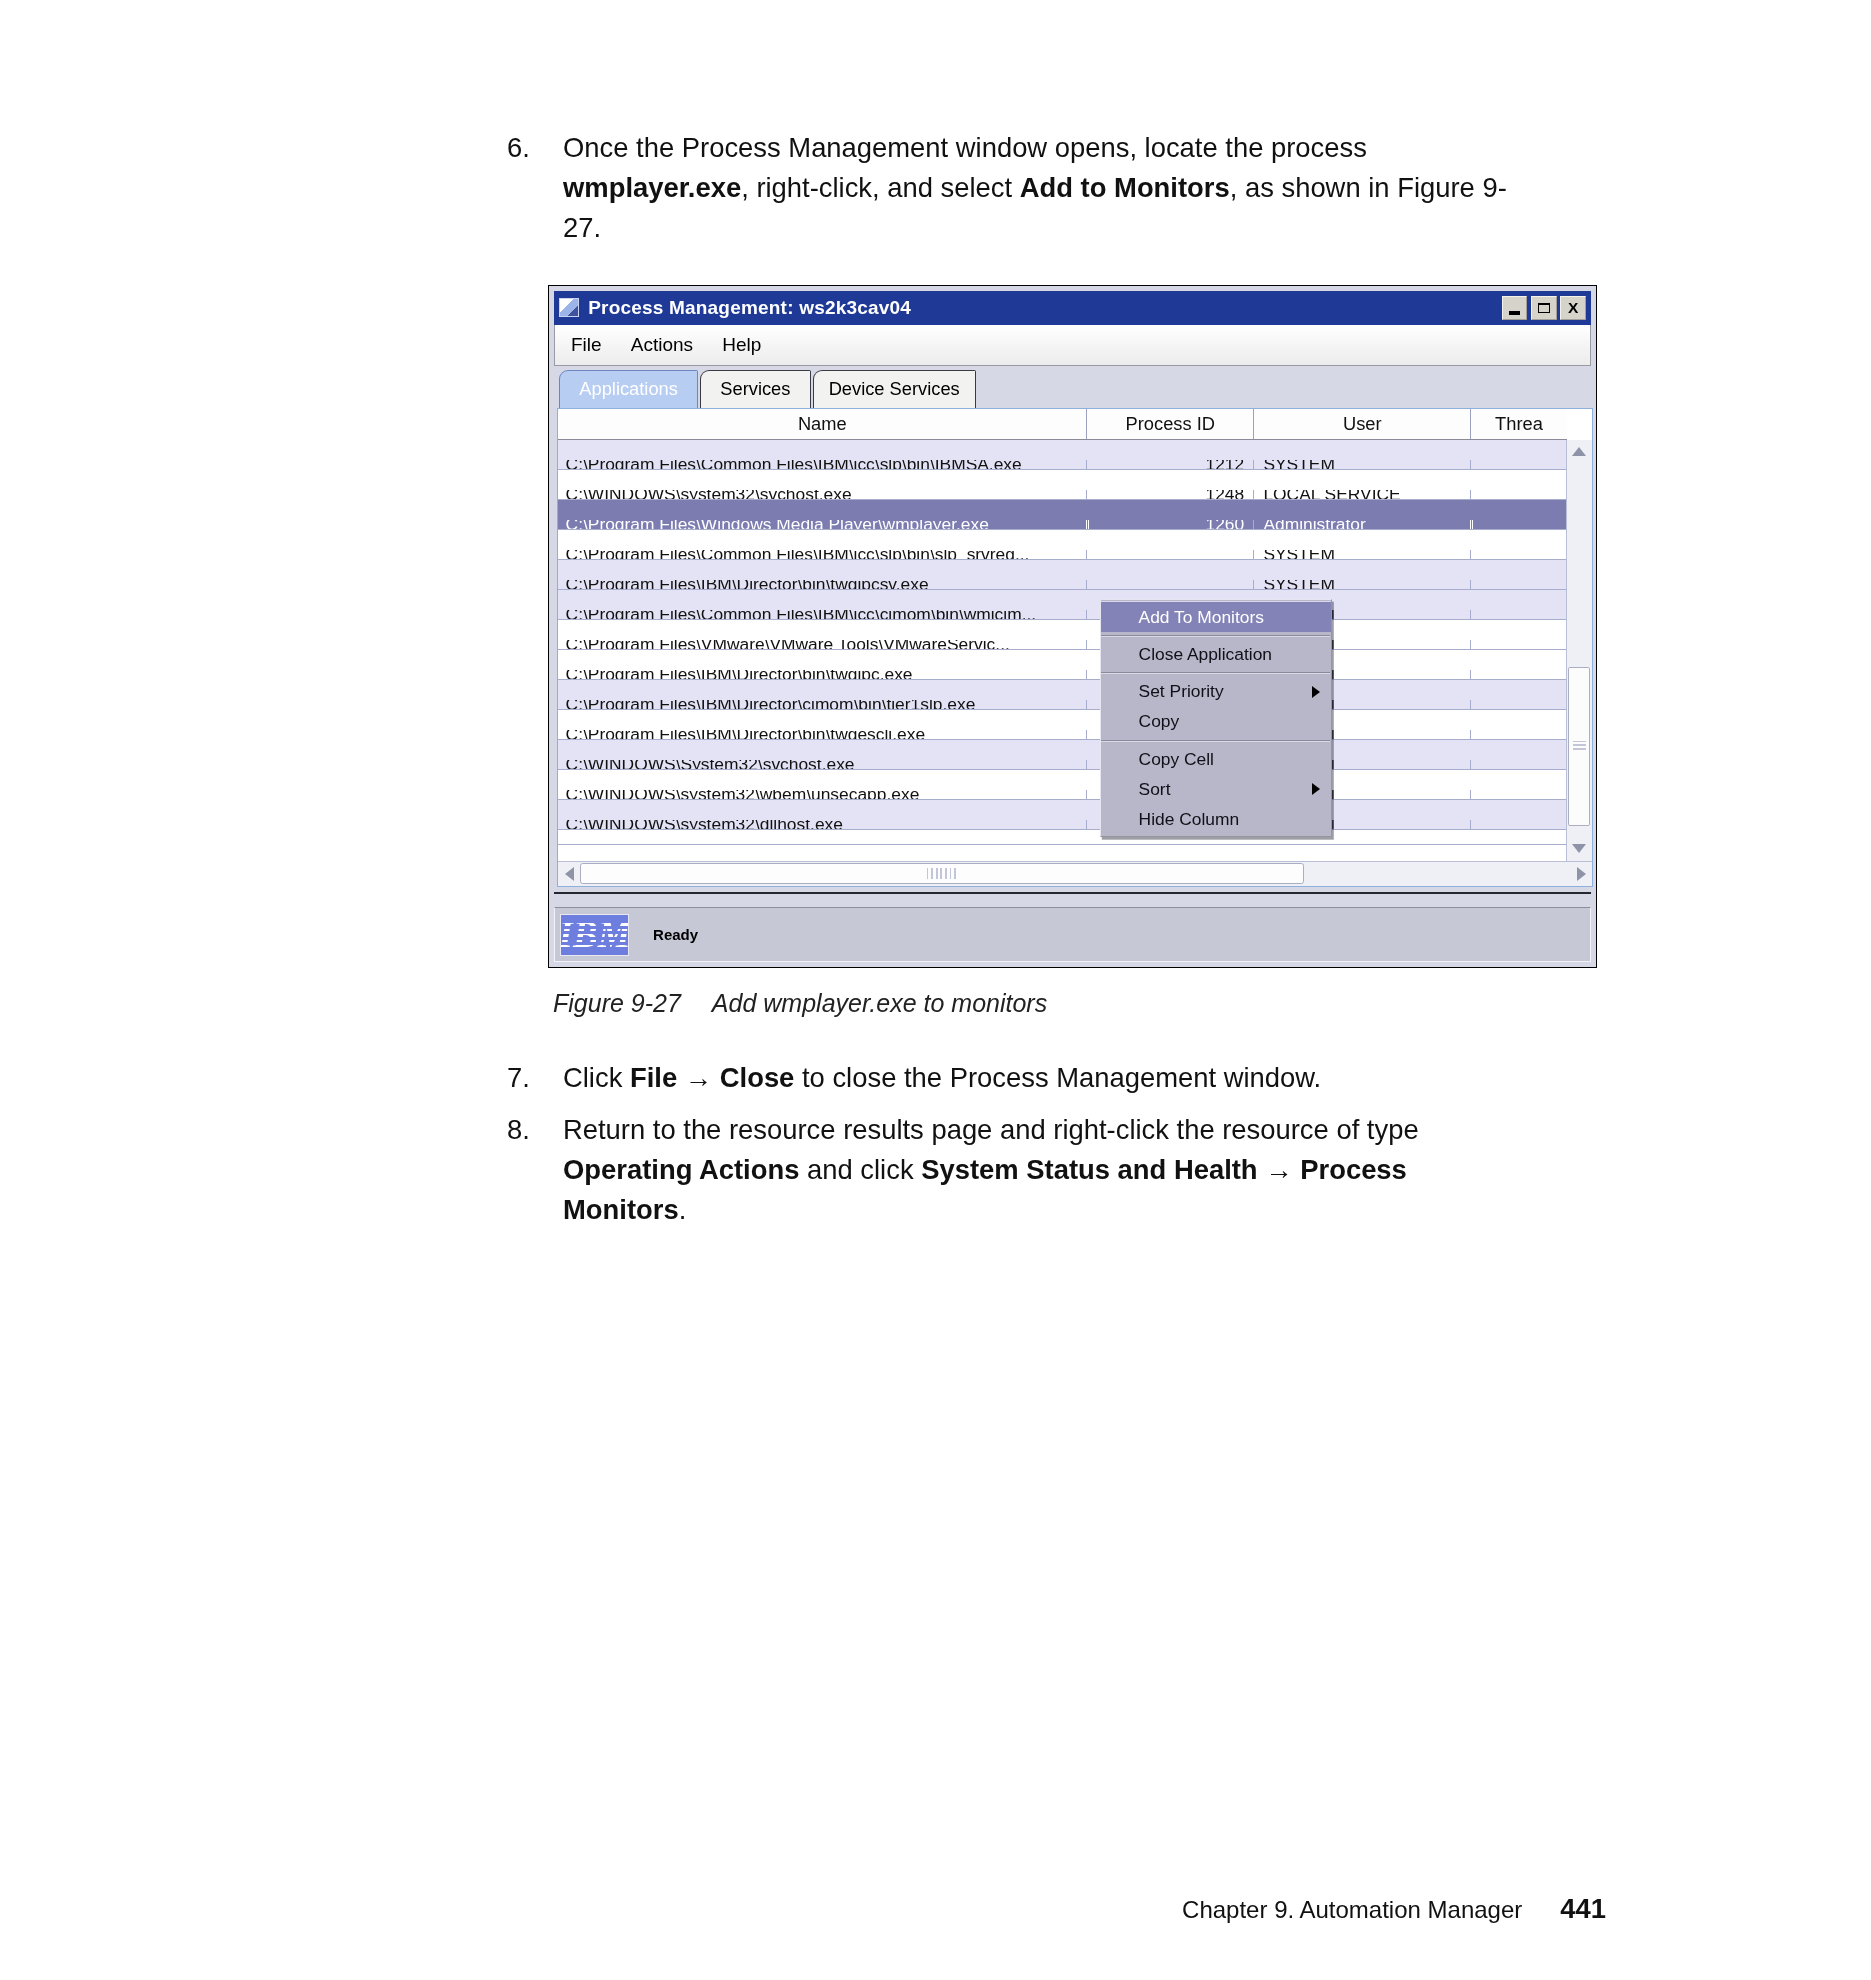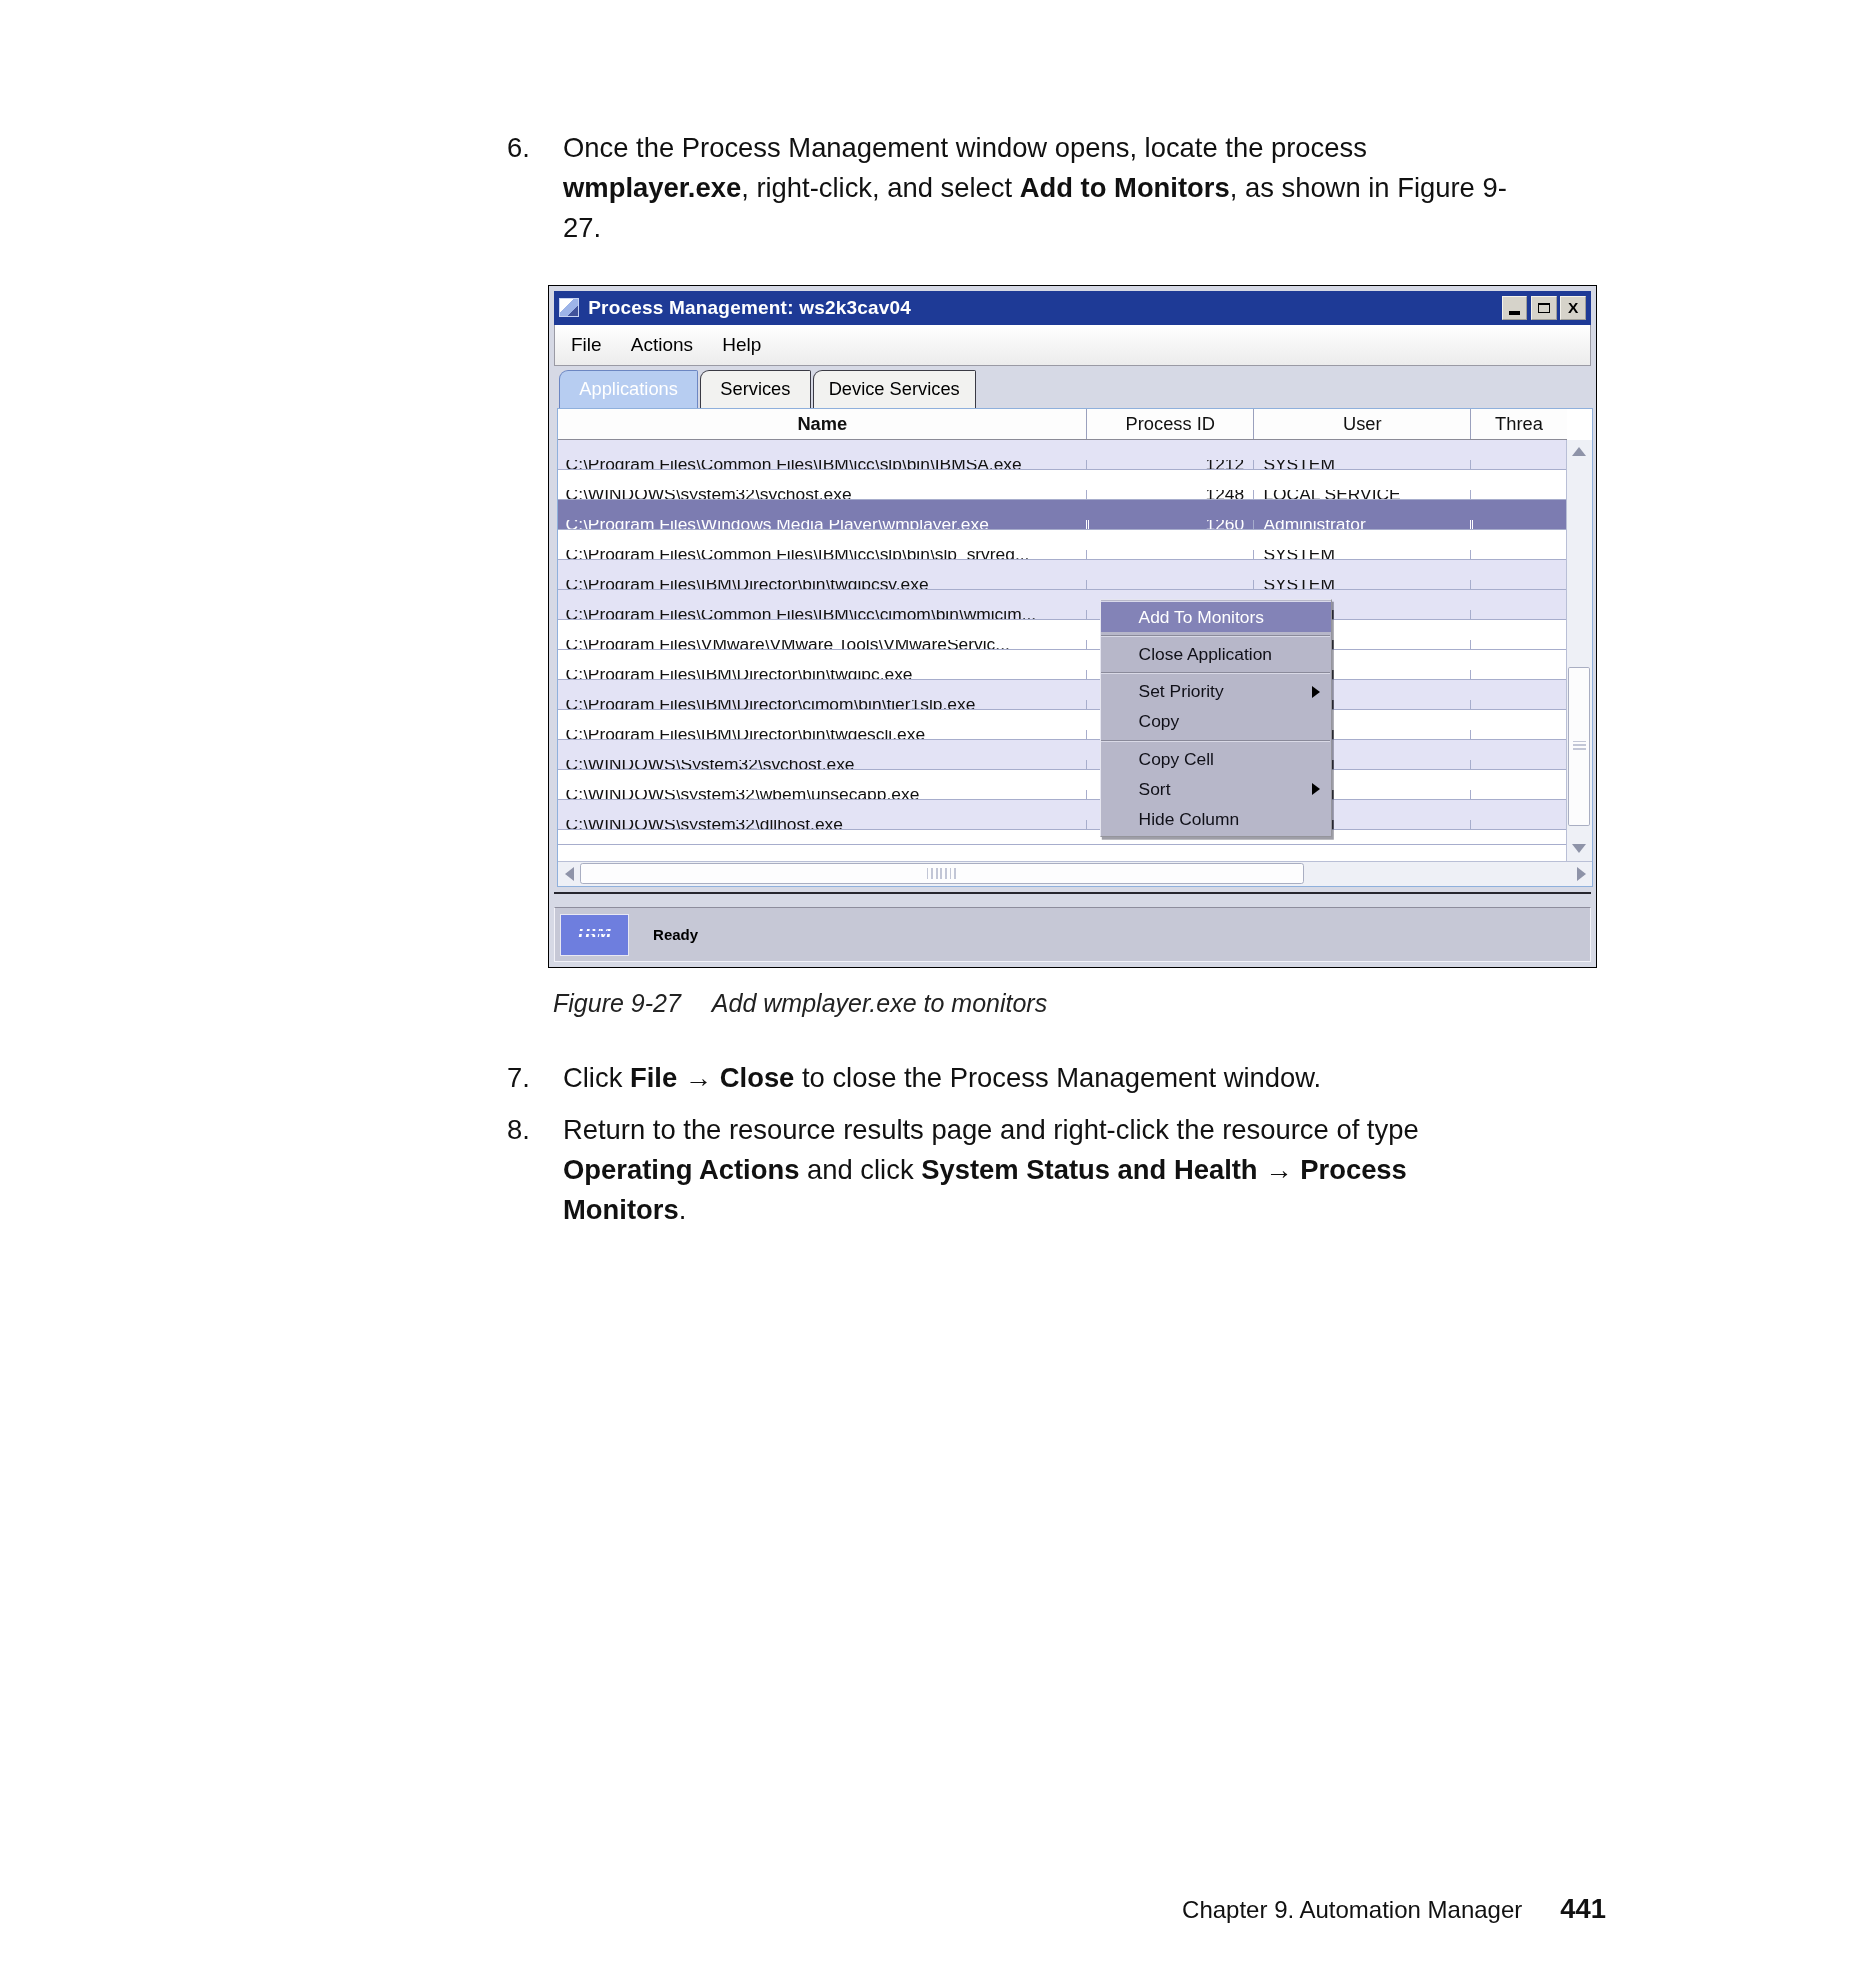--- a/index.html
+++ b/index.html
@@ -35,21 +35,21 @@
   .tabsrow{height:42px;display:flex;align-items:flex-end;padding-left:5.5px;}
   .tab{height:38px;display:flex;align-items:center;justify-content:center;font-size:18.3px;box-sizing:border-box;border:0.9px solid #3a3a44;border-bottom:none;border-radius:9.1px 1.8px 0 0;background:#f2f2f0;color:#000;margin-right:1.8px;}
   .tab.active{background:#b7cdf1;color:#ffffff;border-color:#6c86c2;}
   .tab-applications{width:139px;}
   .tab-services{width:111px;}
   .tab-device{width:163px;}
 
   .table-frame{position:absolute;left:3.7px;top:42px;width:1036px;height:479px;border:1.8px solid #8fb0dc;background:#ffffff;box-sizing:border-box;}
   .thead{display:grid;grid-template-columns:528px 167px 217px auto;margin-right:25.6px;height:30px;border-bottom:1.8px solid #8b8b97;background:#fdfdfd;}
   .th{font-size:18.3px;display:flex;align-items:center;justify-content:center;border-left:0.9px solid #9aa0bd;overflow:hidden;white-space:nowrap;}
-  .th:first-child{border-left:none;font-weight:bold;}
+  .th:first-child{border-left:none;}
   .tbody{position:relative;height:421px;border-bottom:1.8px solid #222;overflow:hidden;}
   .row{display:grid;grid-template-columns:528px 167px 217px auto;margin-right:25.6px;height:30px;box-sizing:border-box;border-bottom:0.9px solid #a7adcc;font-size:17.4px;white-space:nowrap;}
   .row.alt{background:#e3e3f5;}
   .row.sel{background:#7c7cb1;color:#ffffff;}
   .cell{display:flex;align-items:center;overflow:hidden;border-left:0.9px solid #a7adcc;box-sizing:border-box;margin-top:20px;}
   .c-name{padding-left:7.3px;border-left:none;}
   .c-pid{justify-content:flex-end;padding-right:9.1px;}
   .c-user{padding-left:9.1px;}
   .row.sel .c-pid{border-left:3.7px double #fff;text-decoration:underline;}
   .row.sel .c-threads{border-left:3.7px double #fff;}
@@ -73,21 +73,21 @@
 
   
   .ctxmenu{position:absolute;left:546px;top:233px;width:232px;background:#b7b7c9;border:1.8px outset #e6e6f0;box-shadow:1.8px 2.7px 0 rgba(40,40,60,.45);box-sizing:border-box;padding:1.8px 0;}
   .cm-item{height:30px;display:flex;align-items:center;padding-left:38px;font-size:17.4px;color:#101018;position:relative;}
   .cm-item.hl{background:#8383b7;color:#ffffff;border-top:0.9px solid #d8d8ea;}
   .cm-sep{height:0.9px;background:#8a8a9a;border-bottom:0.9px solid #d9d9e6;margin:2.7px 0.9px;}
   .cm-arrow{position:absolute;right:11px;top:50%;transform:translateY(-50%);width:0;height:0;border-top:6.4px solid transparent;border-bottom:6.4px solid transparent;border-left:8.2px solid #000;}
 
   
   .statusbar{position:absolute;left:0;right:0;bottom:0;height:53px;background:#c6c8d6;border:0.9px solid #f2f2f8;border-top:1.8px solid #8d8d9c;display:flex;align-items:center;}
-  .ibm-logo{width:69px;height:42px;margin-left:5.5px;background:#6e7ede;border:1.8px solid #e8e8f2;box-sizing:border-box;color:#fff;font-weight:bold;font-style:italic;font-size:18px;font-family:"Liberation Serif",serif;display:flex;align-items:center;justify-content:center;position:relative;overflow:hidden;}
+  .ibm-logo{width:69px;height:42px;margin-left:5.5px;background:#6e7ede;border:1.8px solid #e8e8f2;box-sizing:border-box;color:#fff;font-weight:bold;font-style:italic;font-size:37px;font-family:"Liberation Serif",serif;display:flex;align-items:center;justify-content:center;position:relative;overflow:hidden;}
   .ibm-logo::after{content:"";position:absolute;inset:0;background:repeating-linear-gradient(#6e7ede 0 2.7px,transparent 2.7px 5.5px);}
   .status-text{margin-left:24px;font-size:15px;font-weight:bold;color:#000;}
 </style>
 </head>
 <body>
 
 <div class="abs step" style="left:507px;top:128px;">
   <div class="num">6.</div>
   <div class="txt"><span>Once the Process Management window opens, locate the process </span><b>wmplayer.exe</b><span>, right-click, and select </span><b>Add to Monitors</b><span>, as shown in Figure 9-27.</span></div>
 </div>

